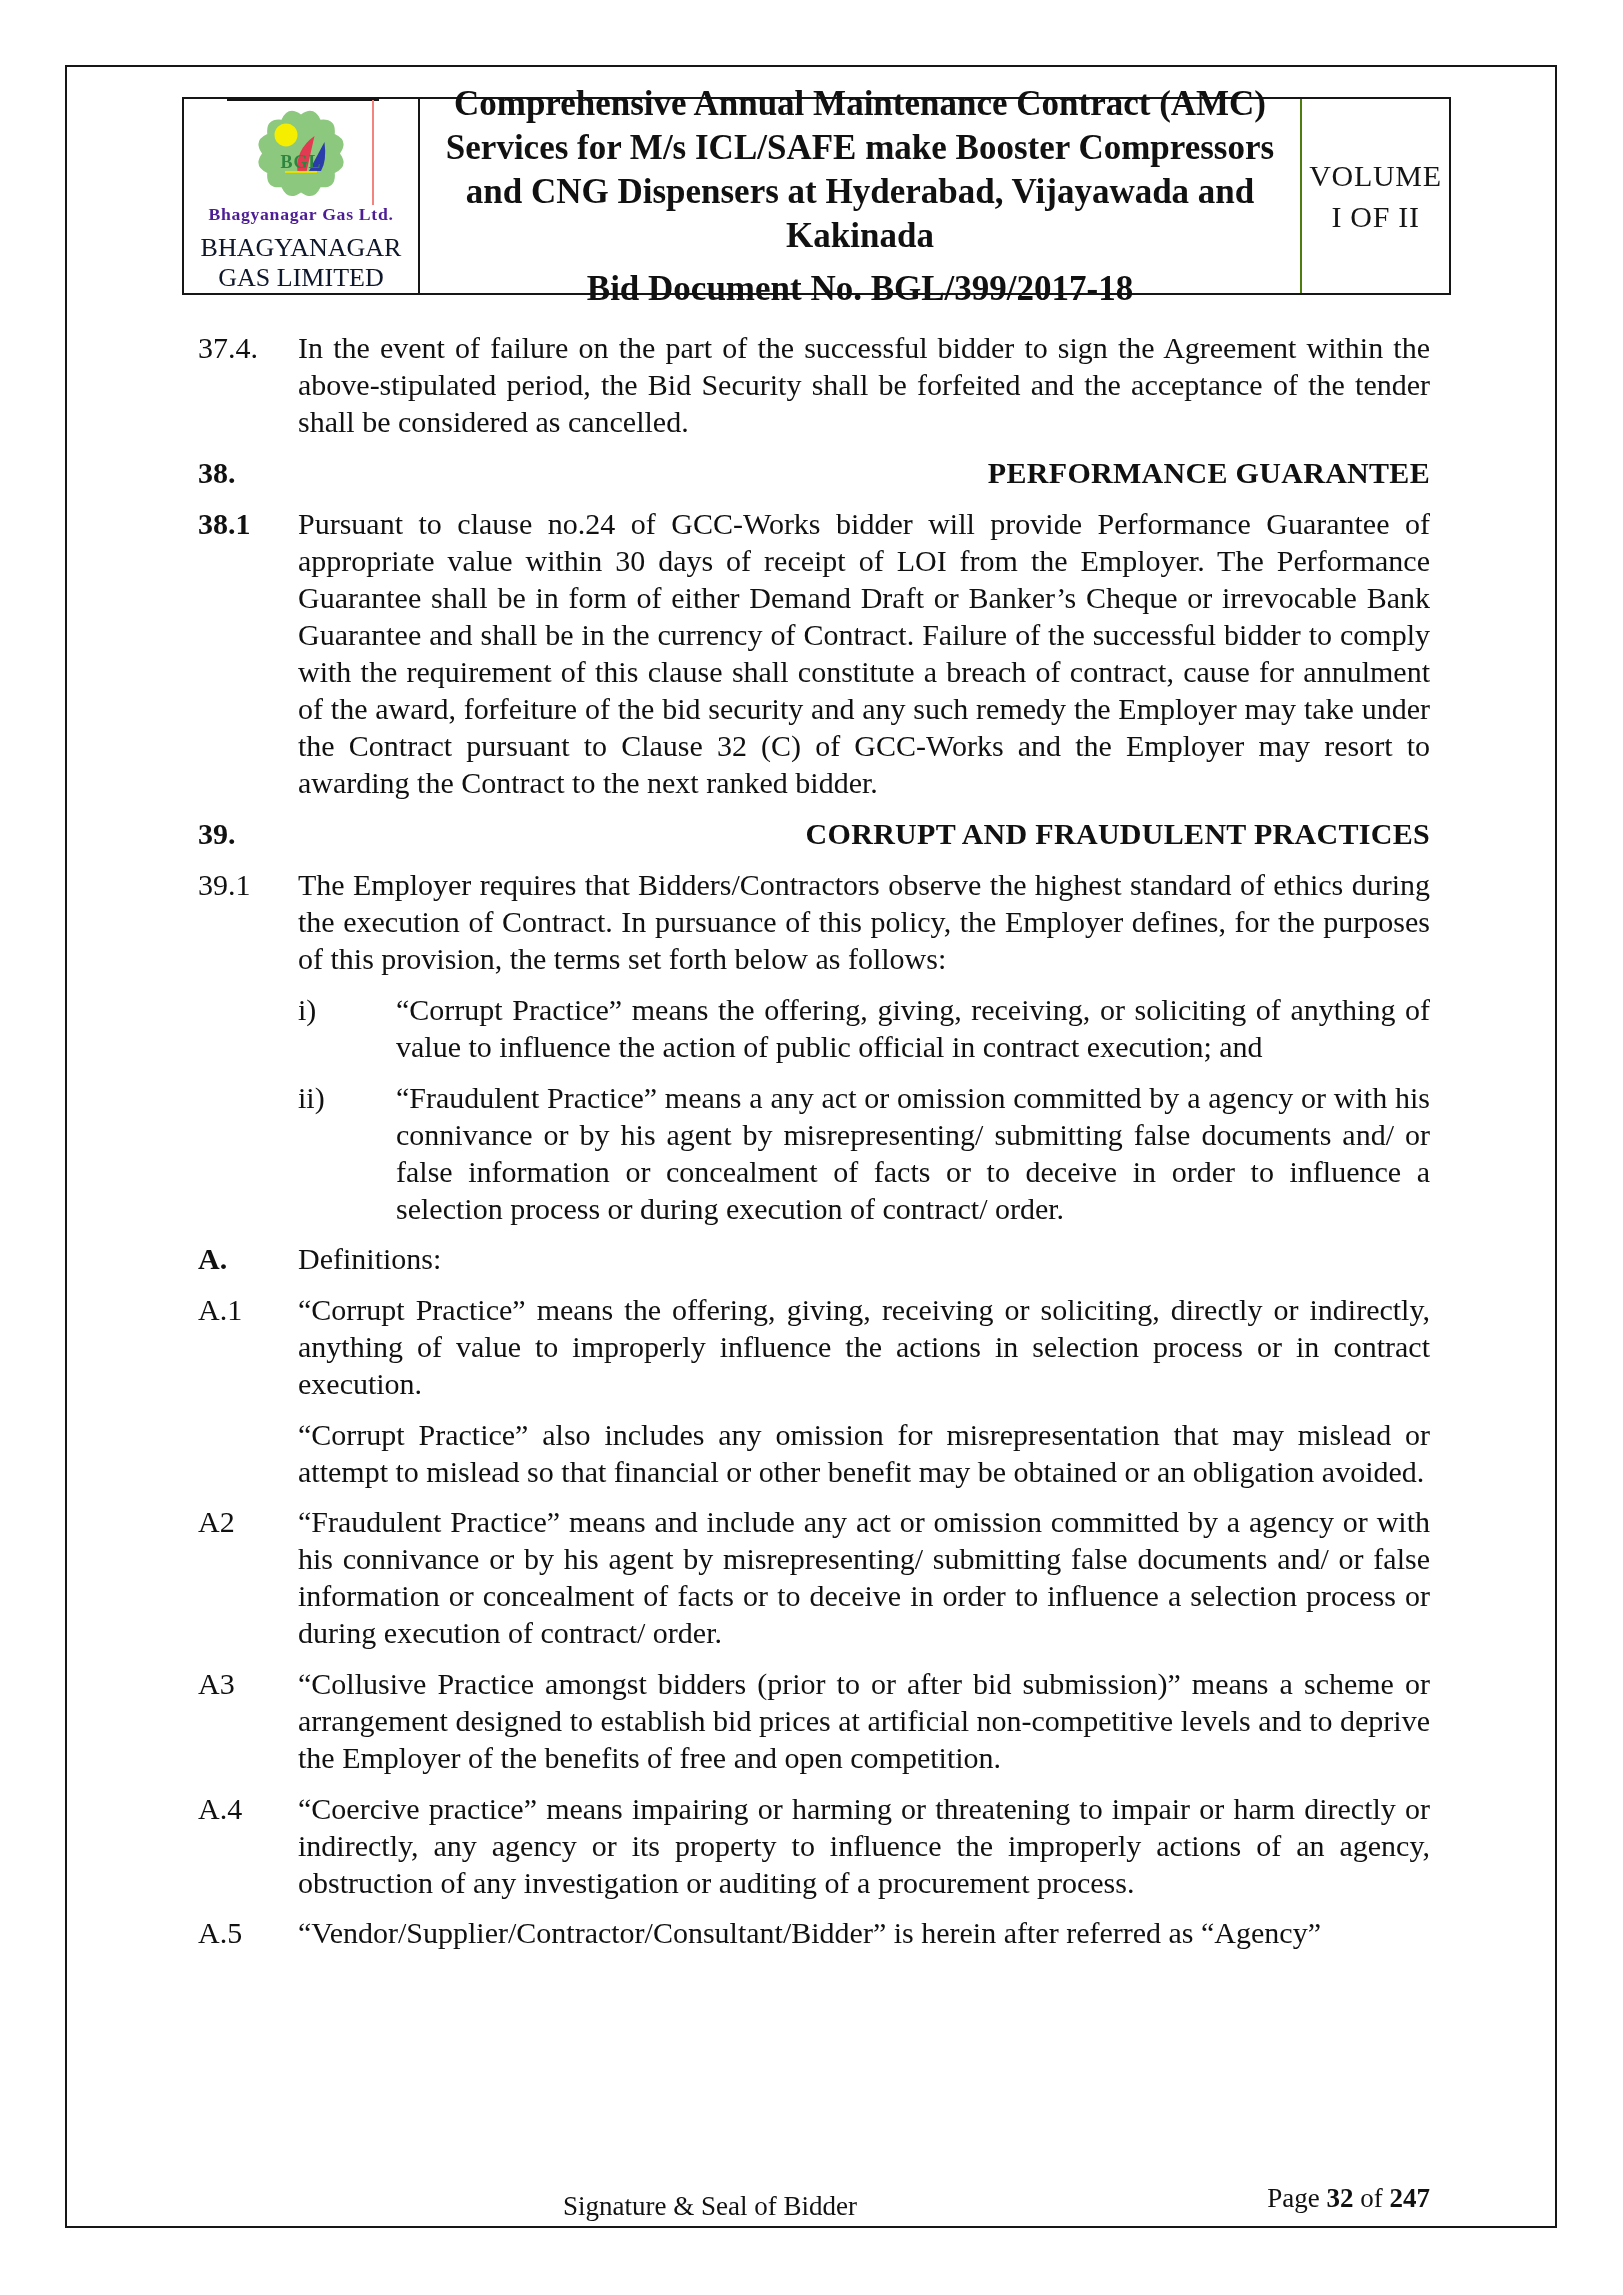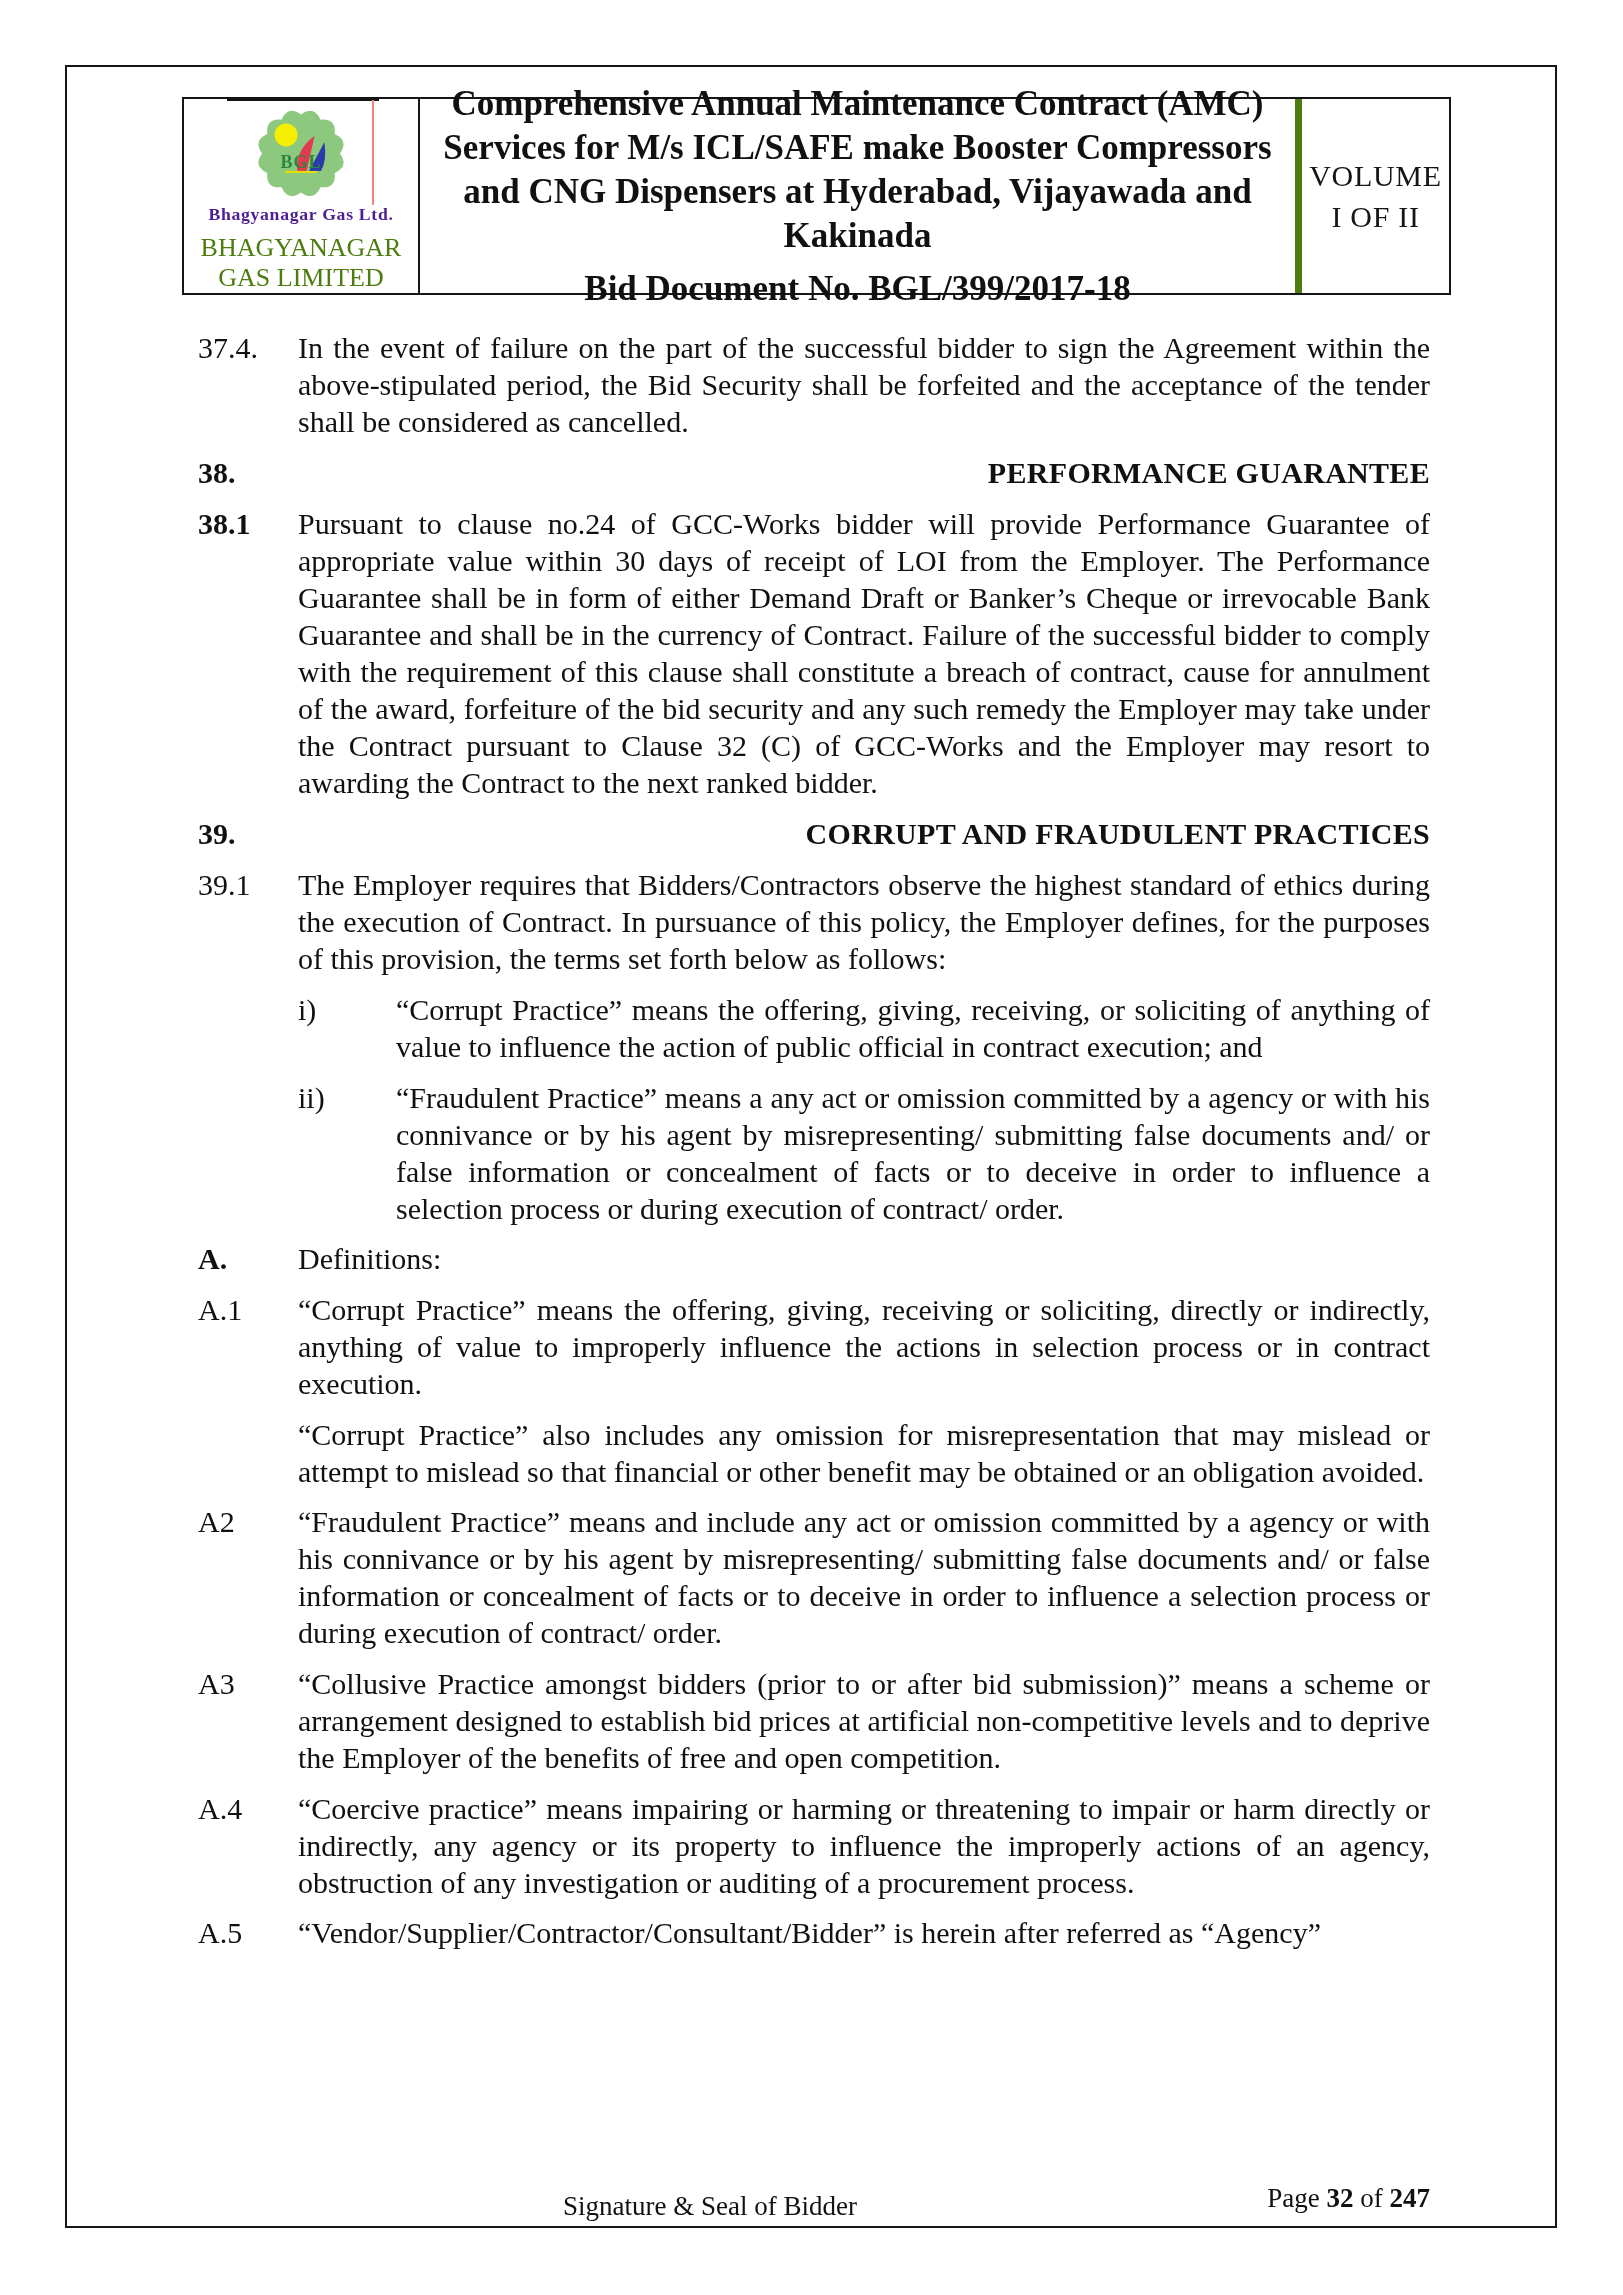--- a/index.html
+++ b/index.html
@@ -29,30 +29,30 @@
     width:236px;flex:none;border-right:2px solid #161616;
     display:flex;flex-direction:column;align-items:center;justify-content:flex-start;
     padding-top:6.5px;position:relative;
   }
   .logo-art{width:134px;height:124px;display:block;}
   .logo-caption{
     font-size:17.7px;color:#4c1d95;font-weight:bold;margin-top:-1.3px;
     letter-spacing:0.7px;
   }
   .company-name{
-    margin-top:7.9px;text-align:center;font-size:26px;line-height:30px;color:#4d7c0f;
+    margin-top:7.9px;text-align:center;font-size:26px;line-height:30px;color:#0f172a;
   }
   .scan-artifact-black{
     position:absolute;left:43px;top:-2px;width:152px;height:3.9px;background:#141414;
   }
   .scan-artifact-red{
     position:absolute;left:188px;top:1.3px;width:2px;height:105px;background:#f2837f;
   }
   .title-cell{
-    flex:1;border-right:7px solid #4d7c0f;
+    flex:1;border-right:2px solid #4d7c0f;
     display:flex;flex-direction:column;justify-content:center;align-items:center;
     padding:11.8px 17px;text-align:center;
   }
   .doc-title{
     font-weight:bold;font-size:35px;line-height:44px;color:#111;
   }
   .doc-number{
     font-weight:bold;font-size:35px;line-height:42px;margin-top:10.5px;color:#111;
   }
   .volume-cell{

